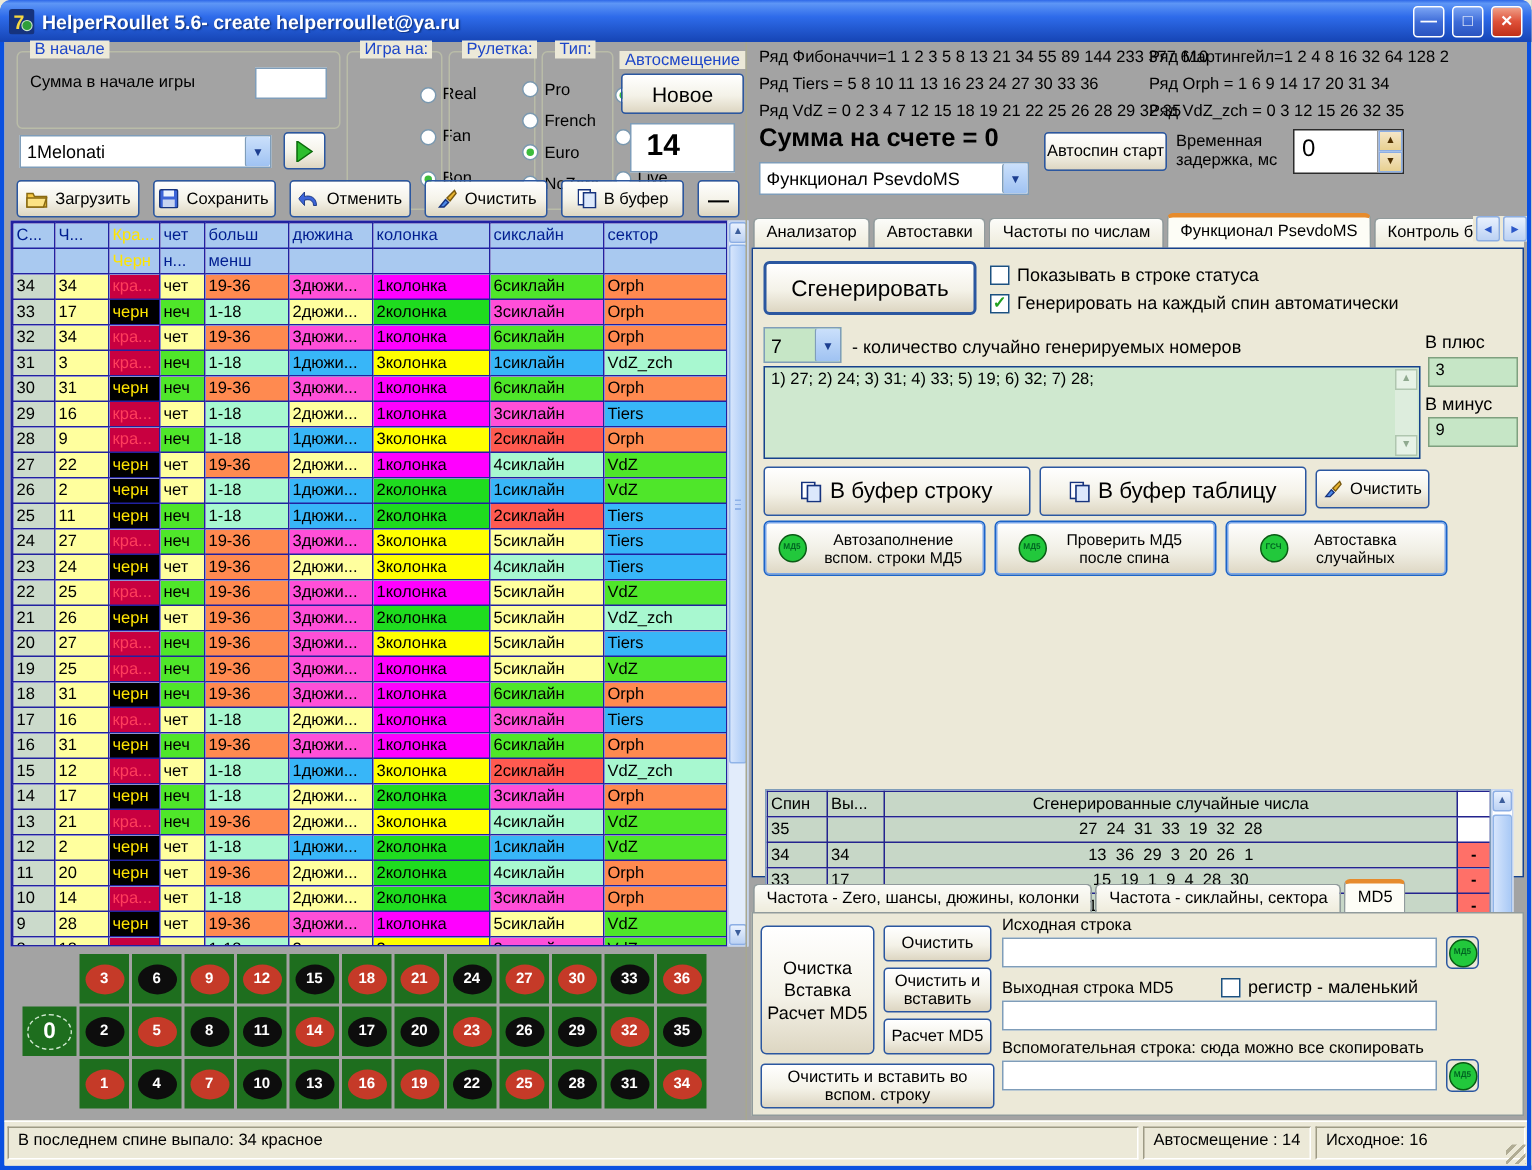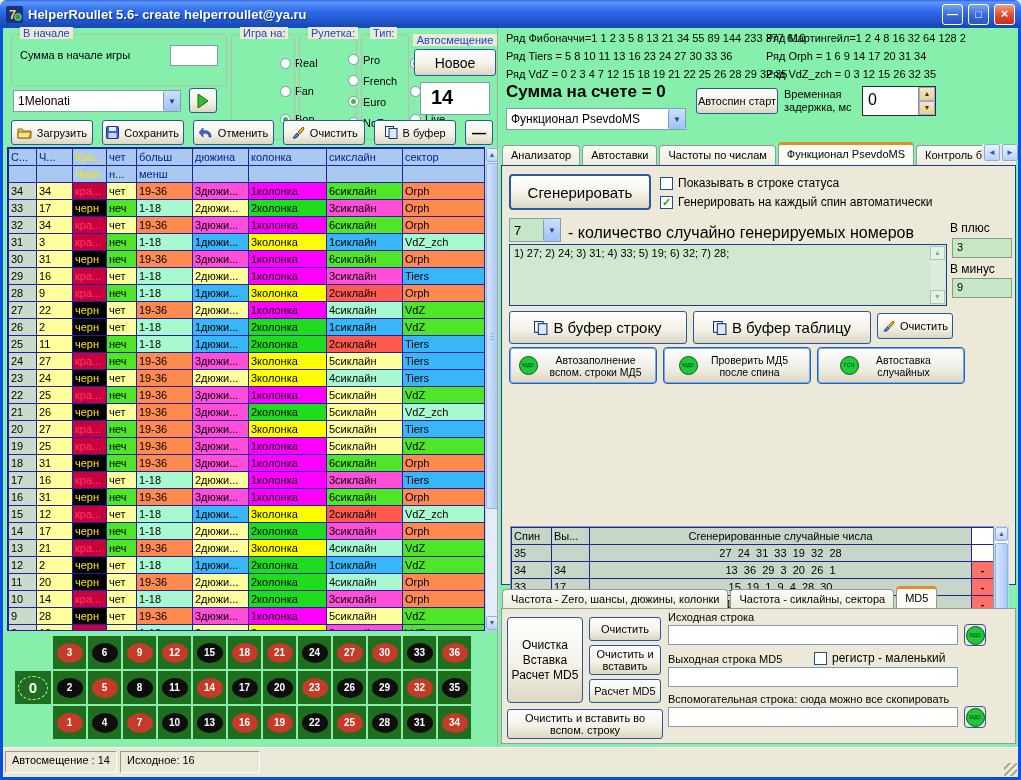--- a/index.html
+++ b/index.html
@@ -9,21 +9,21 @@
   #titlebar { position:absolute; left:-3px; right:-3px; top:0; height:28px; border-radius:7px 7px 0 0;
     background:linear-gradient(180deg,#2E68E8 0%,#5E96F6 8%,#2E6BEA 40%,#1747B8 96%);
     display:flex; align-items:center; padding:0 6px; gap:5px; }
   #apptitle { color:#fff; font-weight:bold; font-size:13px; text-shadow:1px 1px 1px #10337E; flex:1;
     white-space:nowrap; overflow:hidden; }
   .wbtn { width:21px; height:21px; border:1px solid #fff; border-radius:3px; color:#fff; font-size:11px;
     line-height:18px; text-align:center; font-weight:bold;
     background:linear-gradient(180deg,#7AA4F4 0%,#3E6CD8 50%,#2A54C0 100%); }
   .wbtn.close { background:linear-gradient(180deg,#F0A088 0%,#DE5038 50%,#C03018 100%); font-size:13px; }
   
-  #client { position:absolute; left:0; right:0; top:28px; bottom:30px; background:#86efac; }
+  #client { position:absolute; left:0; right:0; top:28px; bottom:30px; background:#a3a3a3; }
   #leftpane { position:absolute; left:0; top:0; width:494px; bottom:0; }
   #rightpane { position:absolute; left:494px; right:0; top:0; bottom:0; border-left:1px solid #A8A890; overflow:hidden; }
   
   .gbox { position:absolute; border:1px solid #B9BCA8; border-radius:4px; }
   .gcap { position:absolute; top:-8px; left:8px; background:#ECE9D8; padding:0 3px; color:#1E46C8; font-size:11px; white-space:nowrap; }
   .xbtn { border:1px solid #2B57A0; border-radius:3px; background:linear-gradient(180deg,#FFFFFF 0%,#F4F2E8 55%,#DDD6C2 100%);
     font-size:11px; color:#000; display:flex; align-items:center; justify-content:center; gap:5px; cursor:default; }
   .tin { background:#fff; border:1px solid #7F9DB9; font-size:12px; padding:1px 3px; }
   .combo { background:#fff; border:1px solid #7F9DB9; display:flex; align-items:center; font-size:12px; }
   .combo .cv { flex:1; padding:0 4px; white-space:nowrap; overflow:hidden; }
@@ -100,21 +100,21 @@
   .tab.active { background:#FDFDF6; border-top:3px solid #E68B2C; height:24px; padding-top:3px; font-size:11px; }
   .tabarrows { position:absolute; right:0; top:2px; display:flex; gap:2px; background:#ECE9D8; padding-left:2px; }
   .tabarrows div { width:16px; height:17px; border:1px solid #8CAEE4; border-radius:2px;
     background:linear-gradient(180deg,#E9F1FE,#BCD2F4); color:#2B57C8; font-size:8px; line-height:15px; text-align:center; }
   #genpanel { position:absolute; left:3px; right:2px; top:137px; height:420px; border:1px solid #16418C; background:#ECE9D8; }
   #gen-btn { position:absolute; left:7px; top:8px; width:142px; height:36px; font-size:15px; border-width:2px; border-radius:4px; }
   .cbrow { position:absolute; left:158px; display:flex; gap:5px; align-items:center; font-size:12px; white-space:nowrap; }
   #cb1 { top:10px; } #cb2 { top:29px; }
   #cnt-combo { position:absolute; left:7px; top:52px; width:52px; height:24px; background:#C6E6C6; font-size:13px; }
   #cnt-combo .cv { background:#C6E6C6; }
-  #cnt-label { position:absolute; left:66px; top:58px; font-size:16px; white-space:nowrap; }
+  #cnt-label { position:absolute; left:66px; top:58px; font-size:12px; white-space:nowrap; }
   #plus-label { position:absolute; left:448px; top:55px; font-size:12px; }
   #plus-val { position:absolute; left:450px; top:72px; width:60px; height:20px; background:#C6E6C6; border:1px solid #7FA07F; font-size:11px; padding:2px 4px; }
   #minus-label { position:absolute; left:448px; top:96px; font-size:12px; }
   #minus-val { position:absolute; left:450px; top:112px; width:60px; height:20px; background:#C6E6C6; border:1px solid #7FA07F; font-size:11px; padding:2px 4px; }
   #seq-area { position:absolute; left:7px; top:78px; width:438px; height:62px; background:#CFE8CF; border:1px solid #16418C; font-size:11px; padding:2px 18px 2px 4px; }
   #seq-sb { position:absolute; right:1px; top:1px; bottom:1px; width:15px; background:#DDEDDD; }
   #seq-sb div { position:absolute; left:0; right:0; height:14px; border:1px solid #AFC6AF; background:#E6F2E6; color:#8FA98F; font-size:7px; text-align:center; line-height:12px; }
   #bufrow-btn { position:absolute; left:7px; top:145px; width:178px; height:33px; font-size:15px; }
   #buftab-btn { position:absolute; left:191px; top:145px; width:178px; height:33px; font-size:15px; }
   #clr-btn { position:absolute; left:375px; top:147px; width:76px; height:26px; font-size:11px; }
@@ -962,17 +962,18 @@
         <div class="md5lab" style="left:166px; top:84px">Вспомогательная строка: сюда можно все скопировать</div>
         <input class="md5in" style="left: 166px; top: 98px; width: 290px;" value="">
         <div class="md5ic" style="left:462px; top:97px">
           <span class="gcirc">МД5</span>
         </div>
       </div>
     </div>
   </div>
 
   <div id="statusbar">
+    <div class="sseg" id="sseg1">В последнем спине выпало: 34 красное</div>
     <div class="sseg" id="sseg2">Автосмещение : 14</div>
     <div class="sseg" id="sseg3">Исходное: 16</div>
     <div id="grip"></div>
   </div>
 </div>
 
 </body></html>

